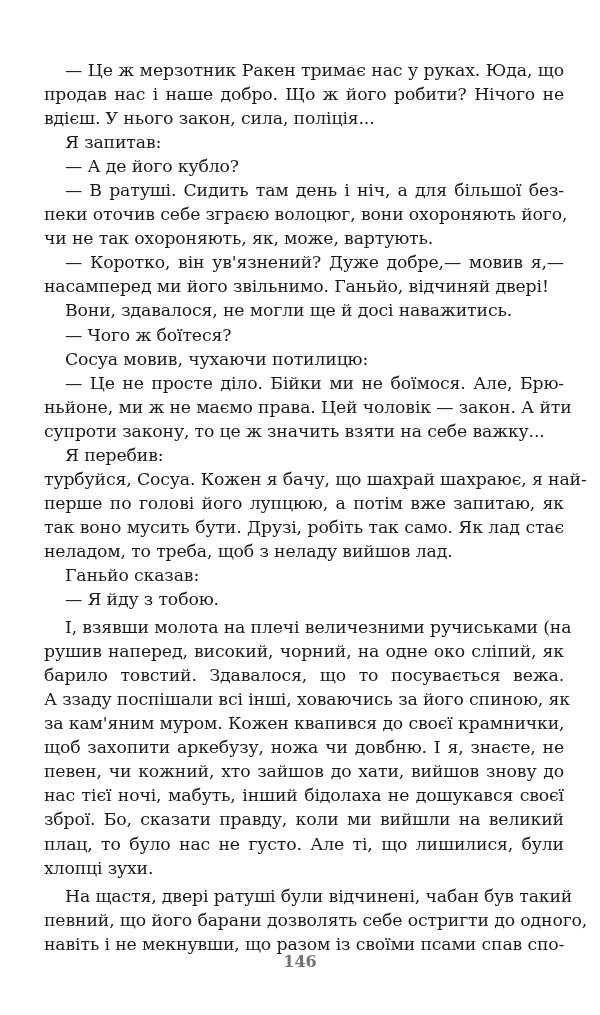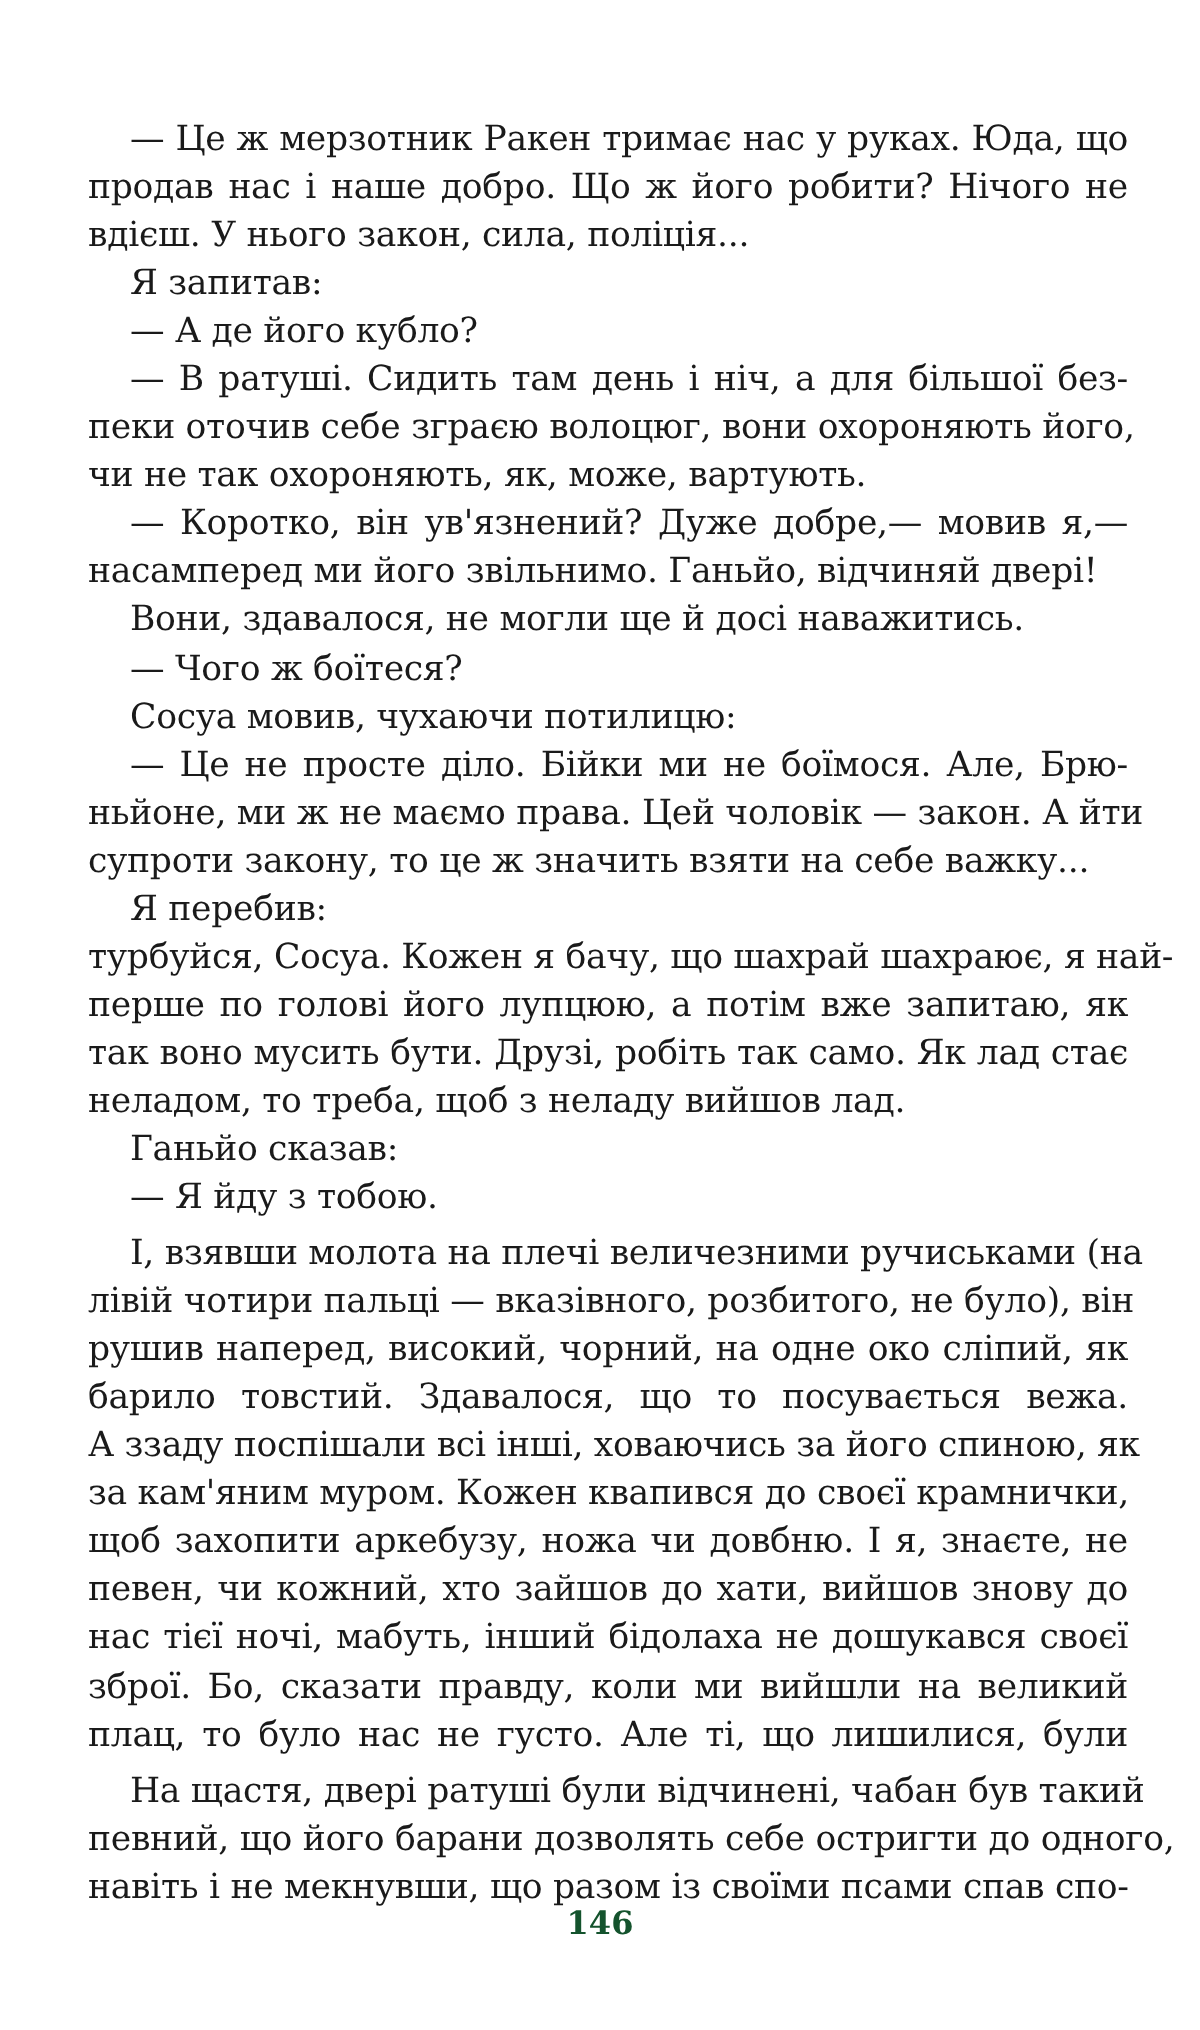--- a/index.html
+++ b/index.html
@@ -28,21 +28,21 @@
   .para-gap { height: 4px; }
   .page-number {
     position: absolute;
     left: 0;
     width: 600px;
     top: 952px;
     text-align: center;
     font-family: "DejaVu Serif", "Liberation Serif", serif;
     font-size: 16px;
     font-weight: bold;
-    color: #14532d;
+    color: #737373;
   }
 </style>
 </head>
 <body>
 
 <div class="page" id="page-body">
     <div class="paragraph">
       <span class="line indent">— Це ж мерзотник Ракен тримає нас у руках. Юда, що</span>
       <span class="line">продав нас і наше добро. Що ж його робити? Нічого не</span>
       <span class="line last">вдієш. У нього закон, сила, поліція...</span>
@@ -87,30 +87,30 @@
     </div>
     <div class="paragraph">
       <span class="line indent last">Ганьйо сказав:</span>
     </div>
     <div class="paragraph">
       <span class="line indent last">— Я йду з тобою.</span>
     </div>
     <div class="para-gap"></div>
     <div class="paragraph">
       <span class="line indent">І, взявши молота на плечі величезними ручиськами (на</span>
-      <span class="line">лівій чотири пальці — вказівного, розбитого, не було), він</span>
       <span class="line">рушив наперед, високий, чорний, на одне око сліпий, як</span>
       <span class="line">барило товстий. Здавалося, що то посувається вежа.</span>
       <span class="line">А ззаду поспішали всі інші, ховаючись за його спиною, як</span>
       <span class="line">за кам'яним муром. Кожен квапився до своєї крамнички,</span>
       <span class="line">щоб захопити аркебузу, ножа чи довбню. І я, знаєте, не</span>
       <span class="line">певен, чи кожний, хто зайшов до хати, вийшов знову до</span>
       <span class="line">нас тієї ночі, мабуть, інший бідолаха не дошукався своєї</span>
       <span class="line">зброї. Бо, сказати правду, коли ми вийшли на великий</span>
       <span class="line">плац, то було нас не густо. Але ті, що лишилися, були</span>
+      <span class="line last">хлопці зухи.</span>
     </div>
     <div class="para-gap"></div>
     <div class="paragraph">
       <span class="line indent">На щастя, двері ратуші були відчинені, чабан був такий</span>
       <span class="line">певний, що його барани дозволять себе остригти до одного,</span>
       <span class="line">навіть і не мекнувши, що разом із своїми псами спав спо-</span>
     </div>
   </div>
 <div class="page-number">146</div>
 

